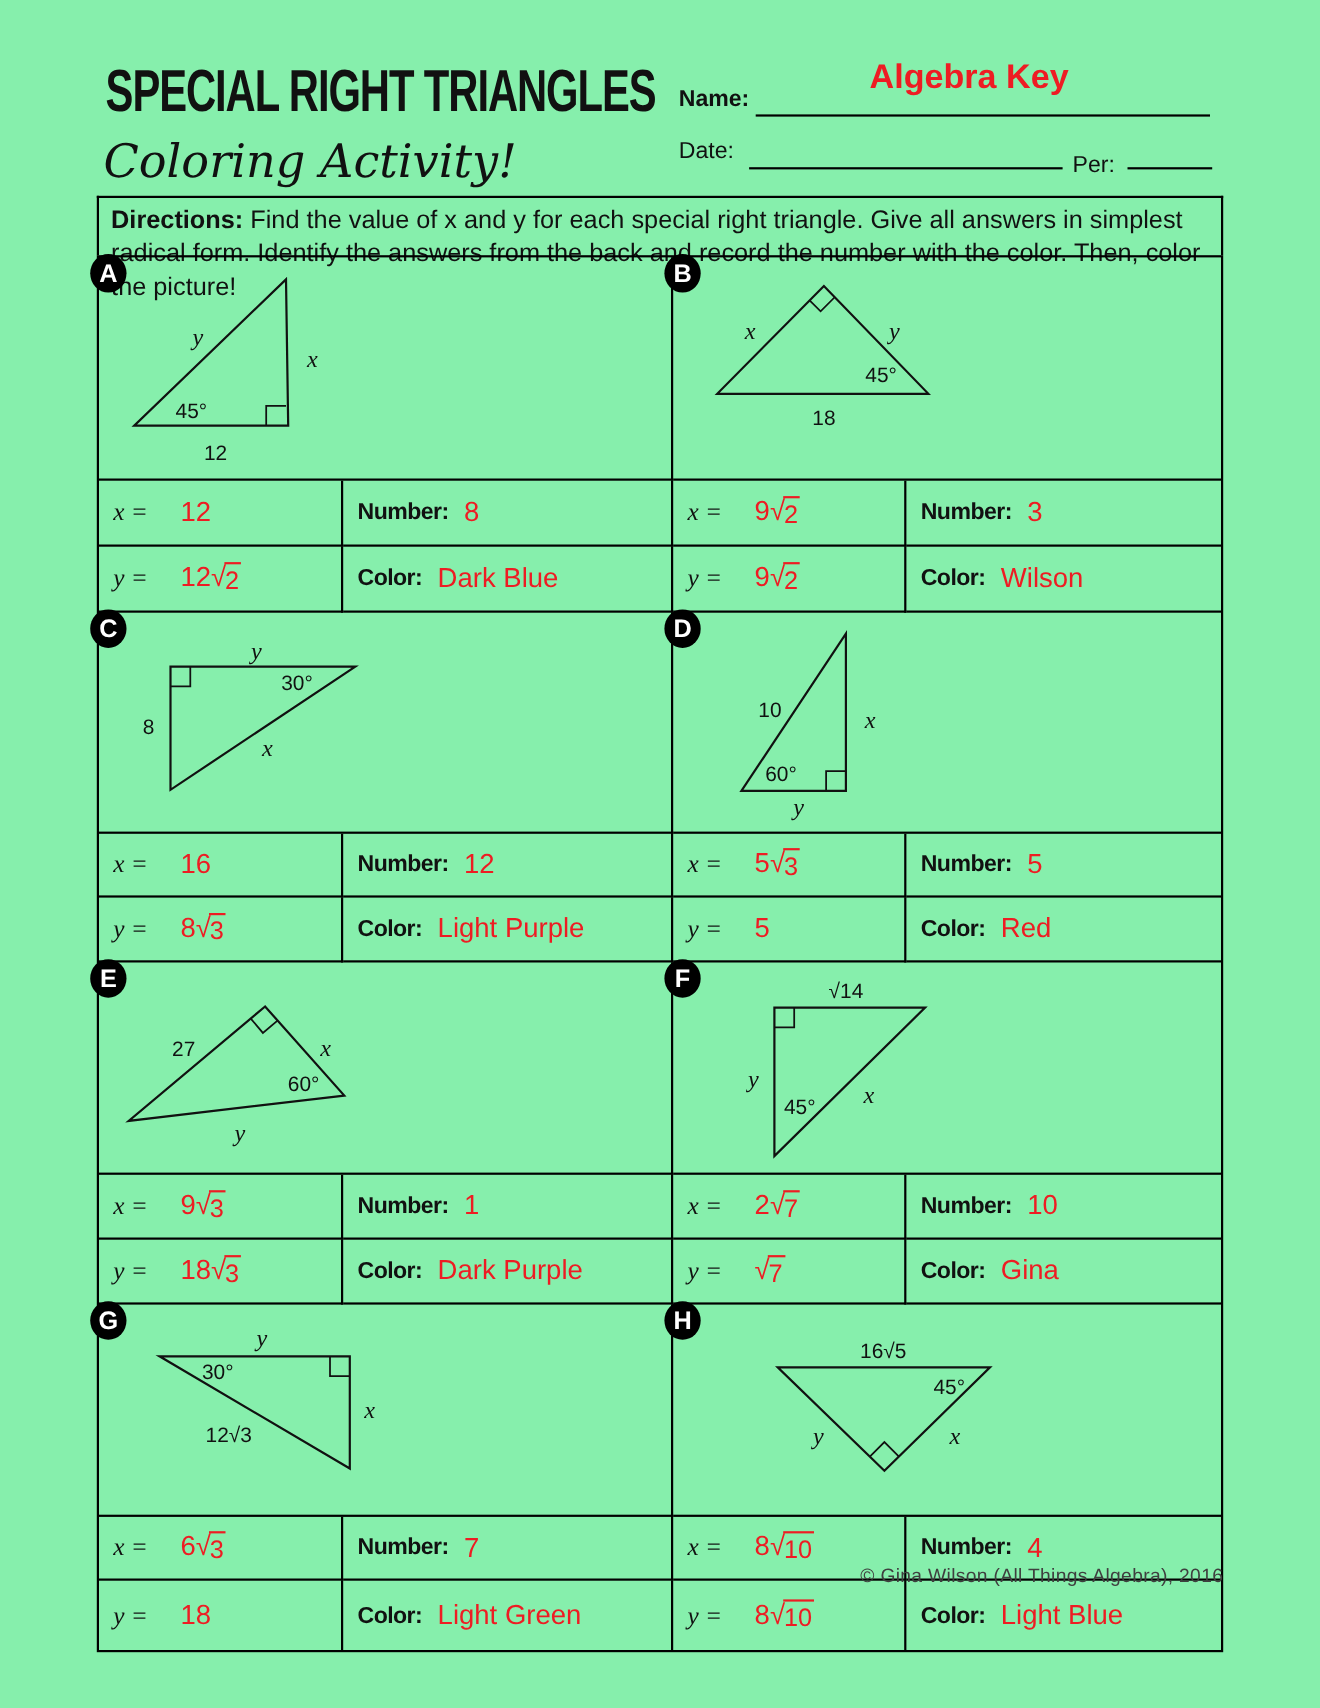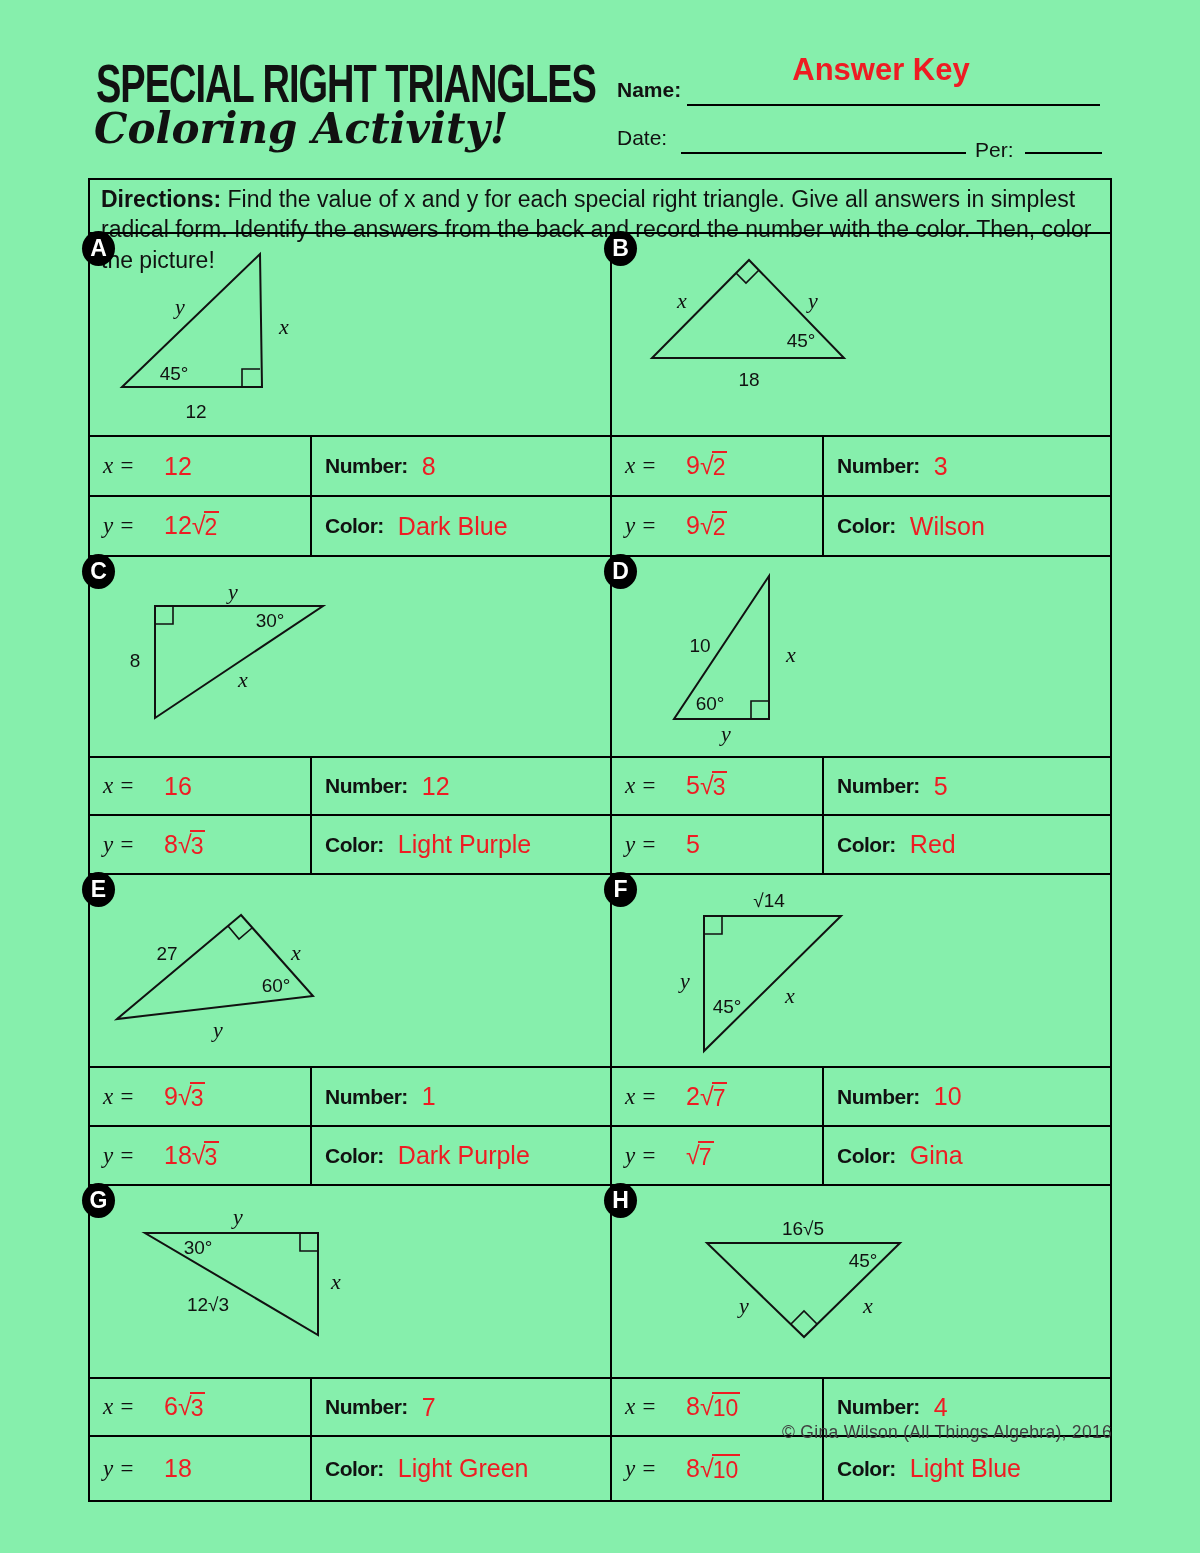--- a/index.html
+++ b/index.html
@@ -4,22 +4,22 @@
 <style>
   :root { --red:#ee1c23; --ink:#111; }
   * { box-sizing:border-box; }
   body { margin:0; background:#fff; }
   .page { position:relative; width:1200px; height:1553px; background:#86efac;
           font-family:"Liberation Sans",sans-serif; color:var(--ink); overflow:hidden; }
 
   
   .title { position:absolute; left:96px; top:54px; font-size:38px; font-weight:700;
            letter-spacing:-1px; transform:scaleY(1.42); transform-origin:left top; white-space:nowrap; }
-  .subtitle { position:absolute; left:94px; top:104px; font-family:"DejaVu Serif",serif;
-              font-style:italic; font-weight:700; font-size:42px; }
+  .subtitle { position:absolute; left:94px; top:122px; font-family:"DejaVu Serif",serif;
+              font-style:italic; font-weight:400; font-size:42px; }
   .name-label { position:absolute; left:617px; top:78px; font-weight:700; font-size:21px; }
   .date-label { position:absolute; left:617px; top:126px; font-weight:400; font-size:21px; }
   .per-label  { position:absolute; left:975px; top:138px; font-weight:400; font-size:21px; }
   .hline { position:absolute; height:2px; background:#000; }
   .name-line { left:687px; top:104px; width:413px; }
   .date-line { left:681px; top:152px; width:285px; }
   .per-line  { left:1025px; top:152px; width:77px; }
   .answer-key { position:absolute; left:756px; top:52px; width:250px; text-align:center;
                 color:var(--red); font-size:31px; font-weight:600; }
 
@@ -62,21 +62,21 @@
 </style>
 </head>
 <body>
 
 <div class="page">
 
   <div class="title">SPECIAL RIGHT TRIANGLES</div>
   <div class="subtitle">Coloring Activity!</div>
   <span class="name-label">Name:</span>
   <div class="hline name-line"></div>
-  <div class="answer-key">Answer Key</div>
+  <div class="answer-key">Algebra Key</div>
   <span class="date-label">Date:</span>
   <div class="hline date-line"></div>
   <span class="per-label">Per:</span>
   <div class="hline per-line"></div>
 
   <div class="directions">
     <span class="dir-label">Directions:</span>
     <span class="dir-text">Find the value of x and y for each special right triangle.  Give all answers in simplest radical form.  Identify the answers from the back and record the number with the color.  Then, color the picture!</span>
   </div>
 

